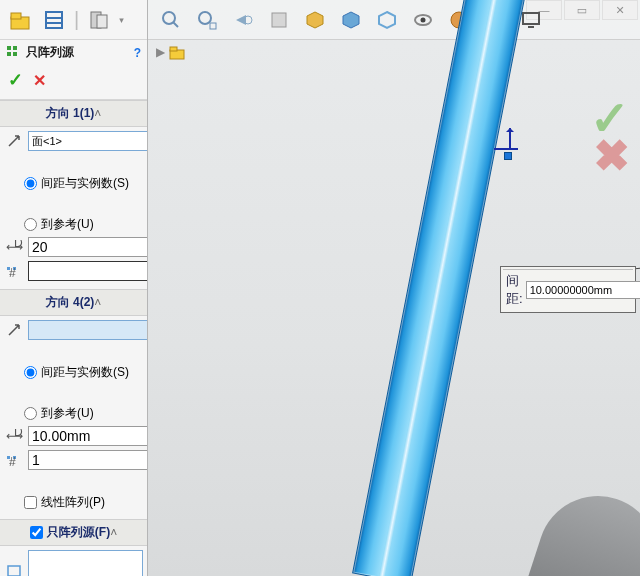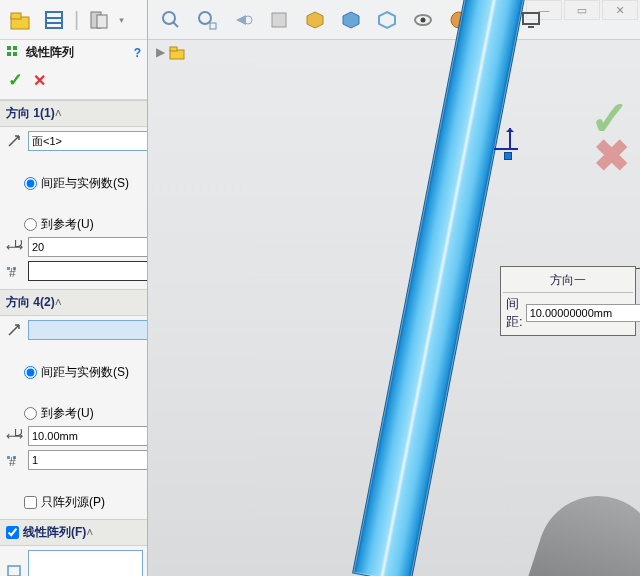--- a/index.html
+++ b/index.html
@@ -10,29 +10,29 @@
   .toprow{height:40px;display:flex;align-items:center;gap:6px;padding:4px 6px;border-bottom:1px solid #d6d6d6;}
   .tabicon{width:28px;height:28px;display:flex;align-items:center;justify-content:center;}
   .pipe{color:#bdbdbd;font-size:20px;}
   .cmd-title{display:flex;align-items:center;justify-content:space-between;padding:4px 6px;}
   .cmd-title-left{display:flex;align-items:center;gap:4px;}
   .cmd-name{font-weight:bold;color:#1a1a1a;}
   .help{color:#1a73e8;font-weight:bold;cursor:pointer;}
   .okrow{display:flex;align-items:center;gap:10px;padding:4px 8px 8px 8px;border-bottom:1px solid #d6d6d6;}
   .ok{color:#2aa81f;font-size:18px;font-weight:bold;cursor:pointer;}
   .cancel{color:#e03535;font-size:16px;font-weight:bold;cursor:pointer;}
-  .sectionhead{background:#e9e9e6;border-top:1px solid #d0d0d0;border-bottom:1px solid #d0d0d0;padding:4px 6px;display:flex;align-items:center;justify-content:flex-start;cursor:pointer;}
+  .sectionhead{background:#e9e9e6;border-top:1px solid #d0d0d0;border-bottom:1px solid #d0d0d0;padding:4px 6px;display:flex;align-items:center;justify-content:center;cursor:pointer;}
   .shead-text{color:#1a2b6b;font-weight:bold;}
   .chev{color:#6a6a6a;font-size:12px;}
   .sectionbody{padding:4px 4px 8px 4px;display:flex;flex-direction:column;gap:4px;border-radius:14px;}
   .row{display:flex;align-items:center;gap:4px;}
   .ico{width:20px;height:18px;display:flex;align-items:center;justify-content:center;font-size:12px;color:#3a3a3a;flex-shrink:0;}
   .txtfield{flex:1;height:20px;border:1px solid #7aa9d6;background:#fff;padding:1px 3px;font-size:11px;}
   .txtfield.blue{background:#d6e8f7;}
-  .numfield{flex:1;height:20px;border:1px solid #9a9a9a;background:#fff;padding:1px 3px;font-size:11px;}
+  .numfield{flex:1;height:20px;border:1px solid #9a9a9a;background:#fff;padding:1px 3px;font-size:14px;}
   .radio,.check{display:flex;align-items:center;gap:4px;padding-left:20px;margin-top:20px;}
   .radio input,.check input{margin:0;}
   .scrollbody{flex:1;overflow-y:auto;}
   
   .rightarea{flex:1;position:relative;background:linear-gradient(180deg,#e9ebec 0%,#e1e3e4 60%,#d8dadb 100%);}
   .toolbar{position:absolute;top:0;left:0;right:0;height:40px;background:rgba(255,255,255,0.35);display:flex;align-items:center;gap:10px;padding:6px 10px;border-bottom:1px solid #cfcfcf;}
   .tlicon{width:26px;height:26px;display:flex;align-items:center;justify-content:center;}
   .breadcrumb{position:absolute;top:44px;left:8px;display:flex;align-items:center;gap:4px;color:#444;}
   .bcarrow{color:#888;}
   
@@ -93,21 +93,21 @@
     <div class="cmd-title">
       <span class="cmd-title-left">
         <span>
           <svg width="16" height="16">
               <rect x="1" y="1" width="4" height="4" fill="#3aa03a"></rect>
               <rect x="7" y="1" width="4" height="4" fill="#3aa03a"></rect>
               <rect x="1" y="7" width="4" height="4" fill="#3aa03a"></rect>
               <rect x="7" y="7" width="4" height="4" fill="#3aa03a"></rect>
             </svg>
         </span>
-        <span class="cmd-name">线性阵列</span>
+        <span class="cmd-name">只阵列源</span>
       </span>
       <span class="help">?</span>
     </div>
 
     <div class="okrow">
       <span class="ok">✓</span>
       <span class="cancel">✕</span>
     </div>
 
     <div class="scrollbody">
@@ -193,28 +193,28 @@
                 <rect x="2" y="3" width="3" height="3" fill="#5a9ad6"></rect>
                 <rect x="8" y="3" width="3" height="3" fill="#5a9ad6"></rect>
                 <text x="4" y="13" font-size="7" fill="#555">#</text>
               </svg>
           </span>
           <input class="numfield" value="1" style="">
 
         </div>
         <label class="check">
           <input type="checkbox" style="">
-            <span>只阵列源(P)</span>
+            <span>线性阵列(P)</span>
         </label>
       </div>
 
       <div class="sectionhead">
         <span style="display:flex;align-items:center;gap:4px;">
           <input type="checkbox" checked="" style="">
-          <span class="shead-text">线性阵列(F)</span>
+          <span class="shead-text">只阵列源(F)</span>
         </span>
         <span class="chev">˄</span>
       </div>
       <div class="sectionbody">
         <div class="row">
           <span class="ico">
             <svg width="16" height="16">
                 <rect x="2" y="4" width="12" height="10" fill="none" stroke="#5a9ad6" stroke-width="1.5"></rect>
               </svg>
           </span>
@@ -316,21 +316,20 @@
     <span class="cancel-big">✖</span>
 
     <div class="bar"></div>
     <div class="bar-arrow"></div>
     <div class="bar-arrow2"></div>
     <div class="bar-dot"></div>
     <div class="leader"></div>
     <div class="dragdot"></div>
 
     <div class="callout">
-      <div class="chead">方向一</div>
       <div class="crow">
         <span class="clabel">间距:</span>
         <input class="cval" value="10.00000000mm" style="">
 
       </div>
     </div>
 
     <div class="foot"></div>
   </div>
 </div>

